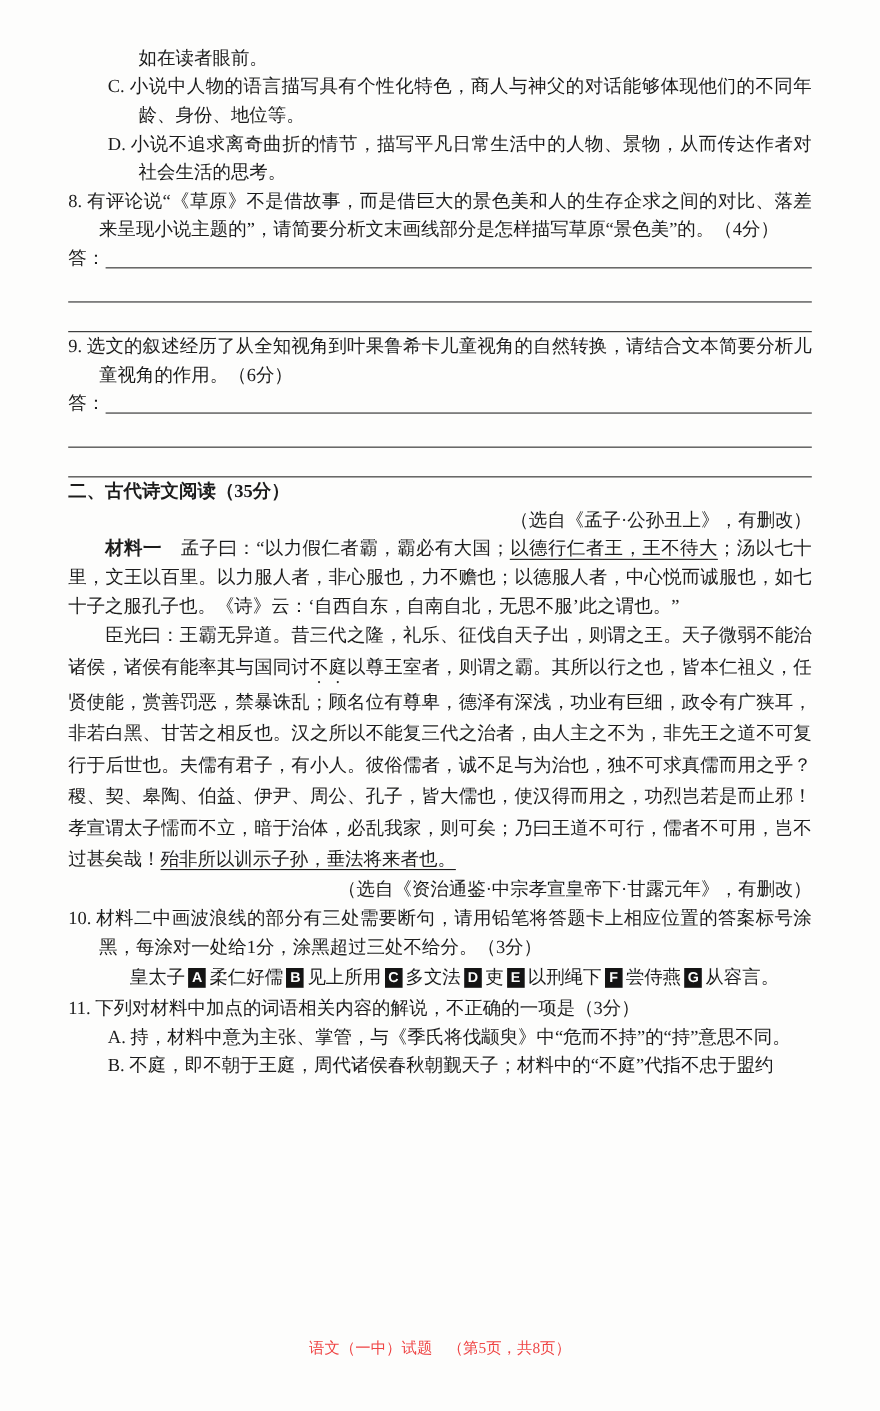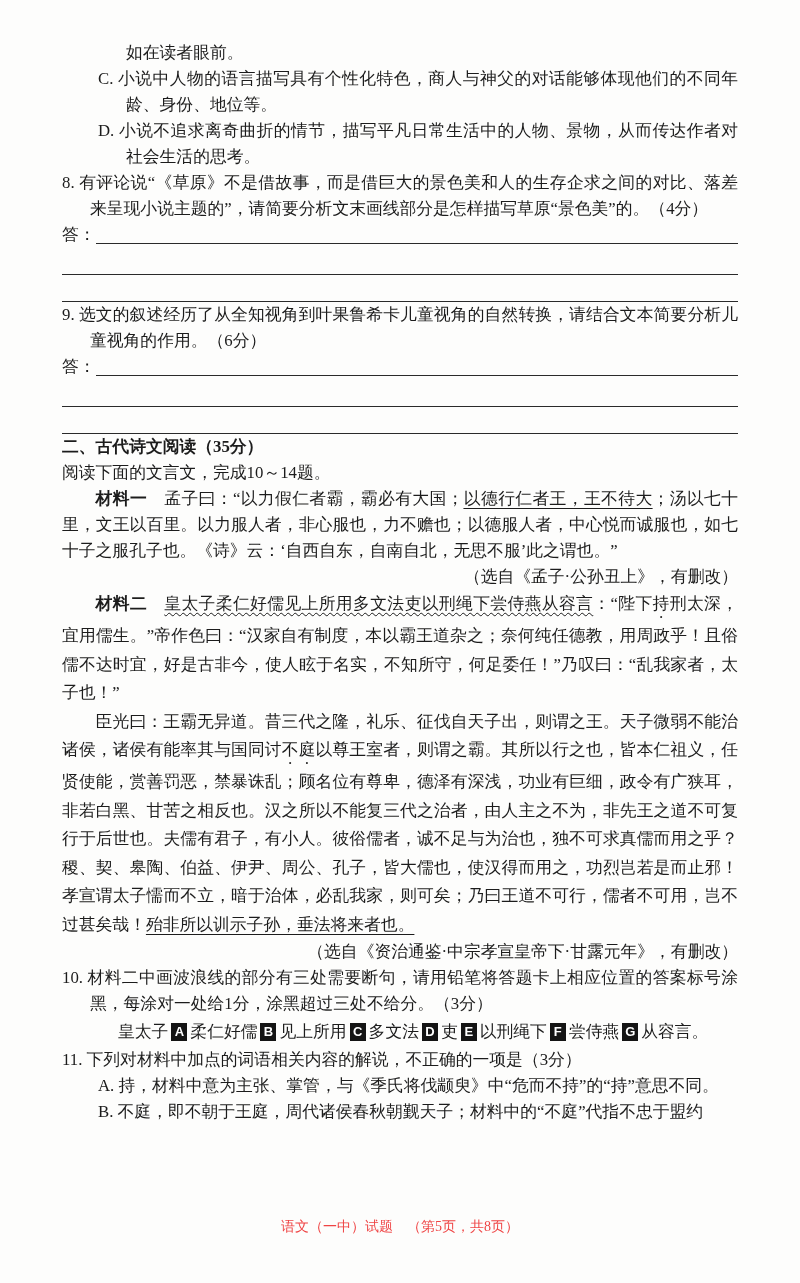--- a/index.html
+++ b/index.html
@@ -61,24 +61,22 @@
       <div class="rule"></div>
       <div class="rule"></div>
       <div class="ln q"><span>9. 选文的叙述经历了从全知视角到叶果鲁希卡儿童视角的自然转换，请结合文本简要分析儿童视角的作用。（6分）</span></div>
       <div class="ln answer-row">
         <span>答：</span>
         <span class="blank"></span>
       </div>
       <div class="rule"></div>
       <div class="rule"></div>
       <div class="ln bold-head"><span class="b">二、古代诗文阅读（35分）</span></div>
-      <div class="ln"><span>阅读下面的文言文，完成10～14题。</span></div>
+      <div class="ln src"><span>（选自《孟子·公孙丑上》，有删改）</span></div>
       <div class="ln para"><span class="b">材料一</span><span>　孟子曰：“以力假仁者霸，霸必有大国；</span><span class="u">以德行仁者王，王不待大</span><span>；汤以七十里，文王以百里。以力服人者，非心服也，力不赡也；以德服人者，中心悦而诚服也，如七十子之服孔子也。《诗》云：‘自西自东，自南自北，无思不服’此之谓也。”</span></div>
-      <div class="ln src"><span>（选自《孟子·公孙丑上》，有删改）</span></div>
-      <div class="ln para m2"><span class="b">材料二</span><span>　</span><span class="wavy">皇太子柔仁好儒见上所用多文法吏以刑绳下尝侍燕从容言</span><span>：“陛下</span><span class="dot">持</span><span>刑太深，宜用儒生。”帝作色曰：“汉家自有制度，本以霸王道杂之；奈何纯任德教，用周政乎！且俗儒不达时宜，好是古非今，使人眩于名实，不知所守，何足委任！”乃叹曰：“乱我家者，太子也！”</span></div>
       <div class="ln para m2"><span>臣光曰：王霸无异道。昔三代之隆，礼乐、征伐自天子出，则谓之王。天子微弱不能治诸侯，诸侯有能率其与国同讨</span><span class="dot">不庭</span><span>以尊王室者，则谓之霸。其所以行之也，皆本仁祖义，任贤使能，赏善罚恶，禁暴诛乱；顾名位有尊卑，德泽有深浅，功业有巨细，政令有广狭耳，非若白黑、甘苦之相反也。汉之所以不能复三代之治者，由人主之不为，非先王之道不可复行于后世也。夫儒有君子，有小人。彼俗儒者，诚不足与为治也，独不可求真儒而用之乎？稷、契、皋陶、伯益、伊尹、周公、孔子，皆大儒也，使汉得而用之，功烈岂若是而止邪！孝宣谓太子懦而不立，暗于治体，必乱我家，则可矣；乃曰王道不可行，儒者不可用，岂不过甚矣哉！</span><span class="u">殆非所以训示子孙，垂法将来者也。</span></div>
       <div class="ln src"><span>（选自《资治通鉴·中宗孝宣皇帝下·甘露元年》，有删改）</span></div>
       <div class="ln q"><span>10. 材料二中画波浪线的部分有三处需要断句，请用铅笔将答题卡上相应位置的答案标号涂黑，每涂对一处给1分，涂黑超过三处不给分。（3分）</span></div>
       <div class="ln boxline"><span>皇太子</span><span class="box">A</span><span>柔仁好儒</span><span class="box">B</span><span>见上所用</span><span class="box">C</span><span>多文法</span><span class="box">D</span><span>吏</span><span class="box">E</span><span>以刑绳下</span><span class="box">F</span><span>尝侍燕</span><span class="box">G</span><span>从容言。</span></div>
       <div class="ln q"><span>11. 下列对材料中加点的词语相关内容的解说，不正确的一项是（3分）</span></div>
       <div class="ln opt"><span>A. 持，材料中意为主张、掌管，与《季氏将伐颛臾》中“危而不持”的“持”意思不同。</span></div>
       <div class="ln opt"><span>B. 不庭，即不朝于王庭，周代诸侯春秋朝觐天子；材料中的“不庭”代指不忠于盟约</span></div>
     </div>
   <div class="footer">语文（一中）试题　（第5页，共8页）</div>
 </div>

